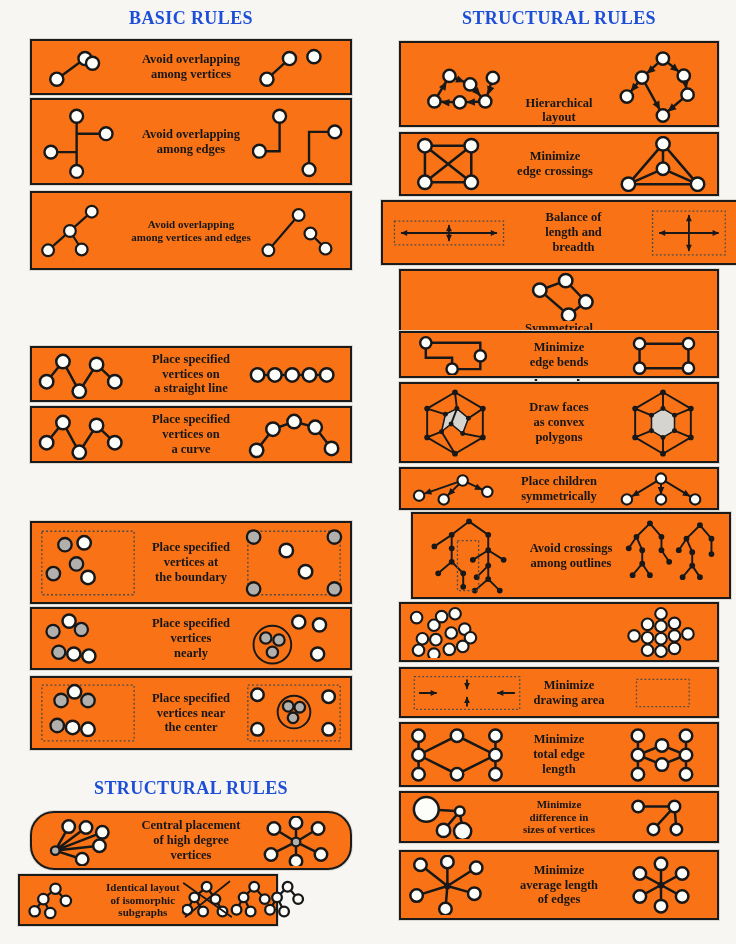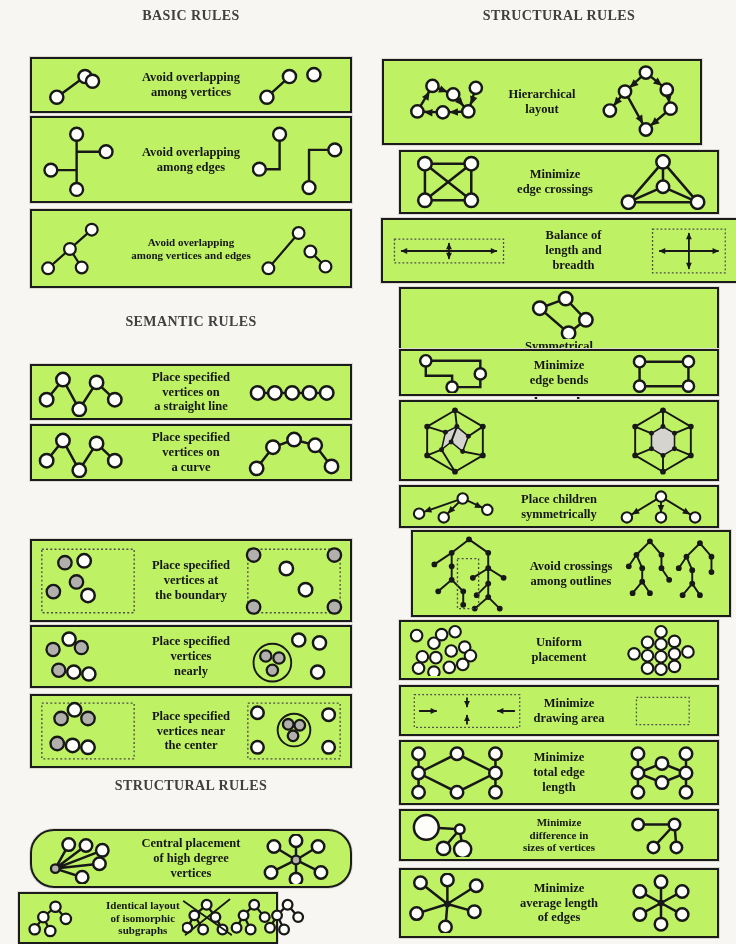--- a/index.html
+++ b/index.html
@@ -1,20 +1,20 @@
 <!DOCTYPE html>
 <html><head>
 <meta charset="utf-8">
 <style>
   html,body{margin:0;padding:0;background:#eceae5;}
   .page{position:relative;width:736px;height:944px;background:#f7f6f2;font-family:"Liberation Serif",serif;overflow:hidden;}
-  .sec-title{position:absolute;text-align:center;font-weight:bold;font-size:14px;letter-spacing:.4px;color:#404040;}
-  .rule-box{position:absolute;box-sizing:border-box;border:2px solid #1b1b1b;background:#bef264;
+  .sec-title{position:absolute;text-align:center;font-weight:bold;font-size:18px;letter-spacing:.4px;color:#1d4ed8;}
+  .rule-box{position:absolute;box-sizing:border-box;border:2px solid #1b1b1b;background:#f97316;
             display:flex;align-items:center;justify-content:space-between;padding:0 6px;
-            box-shadow:0 0 0 1px #dcdad3;margin-top:18px;}
+            box-shadow:0 0 0 1px #dcdad3;}
   .label{flex:1 1 auto;text-align:center;font-size:12.5px;line-height:1.18;font-weight:bold;
          color:#161616;white-space:pre;padding:0 2px;}
   .label.small{font-size:11px;}
   svg{display:block;flex:0 0 auto;}
   .e{stroke:#181818;stroke-width:2.6;fill:none;stroke-linecap:round;}
   .t{stroke:#181818;stroke-width:2;fill:none;stroke-linecap:round;}
   .v{fill:#fdfdfa;stroke:#181818;stroke-width:2.6;}
   .v2{fill:#fdfdfa;stroke:#181818;stroke-width:2.2;}
   .vs{fill:#b2b0ac;stroke:#181818;stroke-width:2.4;}
   .d{fill:#181818;stroke:none;}
@@ -77,21 +77,20 @@
 among vertices and edges</div>
     <svg width="84" height="60" viewBox="0 0 100 70">
       <path class="e" d="M10,58 L46,16 M60,38 L78,56"></path>
       <circle class="v" cx="10" cy="58" r="7"></circle>
         <circle class="v" cx="46" cy="16" r="7"></circle>
         <circle class="v" cx="60" cy="38" r="7"></circle>
         <circle class="v" cx="78" cy="56" r="7"></circle>
     </svg>
   </div>
 
-  <div class="sec-title" style="left:30px;top:314px;width:322px;">SEMANTIC RULES</div>
 
   <div class="rule-box" style="left:30px;top:346px;width:322px;height:56px;">
     <svg width="96" height="50" viewBox="0 0 100 52">
       <path class="e" d="M9,34 L26,13 L43,44 L61,16 L80,34"></path>
       <circle class="v" cx="9" cy="34" r="7"></circle>
         <circle class="v" cx="26" cy="13" r="7"></circle>
         <circle class="v" cx="43" cy="44" r="7"></circle>
         <circle class="v" cx="61" cy="16" r="7"></circle>
         <circle class="v" cx="80" cy="34" r="7"></circle>
     </svg>
@@ -261,21 +260,21 @@
       <circle class="v" cx="120" cy="8" r="5.5"></circle>
         <circle class="v" cx="108" cy="20" r="5.5"></circle>
         <circle class="v" cx="132" cy="22" r="5.5"></circle>
         <circle class="v" cx="100" cy="34" r="5.5"></circle>
         <circle class="v" cx="116" cy="36" r="5.5"></circle>
     </svg>
   </div>
 
   <div class="sec-title" style="left:399px;top:8px;width:320px;">STRUCTURAL RULES</div>
 
-  <div class="rule-box" style="left:382px;top:41px;width:320px;height:86px;">
+  <div class="rule-box" style="left:399px;top:41px;width:320px;height:86px;align-items:flex-end;">
     <svg width="100" height="66" viewBox="0 0 104 70">
       <path class="e" d="M44,18 L66,27 M66,27 L82,45 M90,20 L82,45 M82,45 L55,46 M55,46 L28,45 M28,45 L44,18"></path>
       <circle class="v" cx="44" cy="18" r="6.5"></circle>
         <circle class="v" cx="66" cy="27" r="6.5"></circle>
         <circle class="v" cx="90" cy="20" r="6.5"></circle>
         <circle class="v" cx="82" cy="45" r="6.5"></circle>
         <circle class="v" cx="55" cy="46" r="6.5"></circle>
         <circle class="v" cx="28" cy="45" r="6.5"></circle>
       <polygon class="ah" points="0,0 -9,-4 -9,4" transform="translate(60,24.5) rotate(22)"></polygon>
       <polygon class="ah" points="0,0 -9,-4 -9,4" transform="translate(77,39) rotate(48)"></polygon>
@@ -391,20 +390,23 @@
         <circle class="d" cx="50" cy="69" r="3"></circle>
         <circle class="d" cx="21" cy="52" r="3"></circle>
         <circle class="d" cx="21" cy="22" r="3"></circle>
       <circle class="d" cx="52" cy="22" r="2.6"></circle>
         <circle class="d" cx="64" cy="32" r="2.6"></circle>
         <circle class="d" cx="58" cy="48" r="2.6"></circle>
         <circle class="d" cx="46" cy="38" r="2.6"></circle>
         <circle class="d" cx="36" cy="46" r="2.6"></circle>
         <circle class="d" cx="40" cy="28" r="2.6"></circle>
     </svg>
+    <div class="label">Draw faces
+as convex
+polygons</div>
     <svg width="96" height="72" viewBox="0 0 100 74">
       <polygon class="face" points="50,22 62,29 62,45 50,52 38,45 38,29"></polygon>
       <path class="t" d="M50,5 L79,22 L79,52 L50,69 L21,52 L21,22 Z M50,5 L50,22 M79,22 L62,29 M79,52 L62,45 M50,69 L50,52 M21,52 L38,45 M21,22 L38,29"></path>
       <circle class="d" cx="50" cy="5" r="3"></circle>
         <circle class="d" cx="79" cy="22" r="3"></circle>
         <circle class="d" cx="79" cy="52" r="3"></circle>
         <circle class="d" cx="50" cy="69" r="3"></circle>
         <circle class="d" cx="21" cy="52" r="3"></circle>
         <circle class="d" cx="21" cy="22" r="3"></circle>
       <circle class="d" cx="50" cy="22" r="2.6"></circle>
@@ -499,22 +501,20 @@
         <circle class="v2" cx="16" cy="34" r="6"></circle>
         <circle class="v2" cx="30" cy="35" r="6"></circle>
         <circle class="v2" cx="46" cy="28" r="6"></circle>
         <circle class="v2" cx="60" cy="24" r="6"></circle>
         <circle class="v2" cx="12" cy="46" r="6"></circle>
         <circle class="v2" cx="28" cy="50" r="6"></circle>
         <circle class="v2" cx="44" cy="45" r="6"></circle>
         <circle class="v2" cx="58" cy="42" r="6"></circle>
         <circle class="v2" cx="66" cy="33" r="6"></circle>
     </svg>
-    <div class="label">Uniform
-placement</div>
     <svg width="100" height="52" viewBox="0 0 104 54">
       <circle class="v2" cx="52" cy="8" r="6"></circle>
         <circle class="v2" cx="38" cy="19" r="6"></circle>
         <circle class="v2" cx="52" cy="21" r="6"></circle>
         <circle class="v2" cx="66" cy="18" r="6"></circle>
         <circle class="v2" cx="24" cy="31" r="6"></circle>
         <circle class="v2" cx="38" cy="33" r="6"></circle>
         <circle class="v2" cx="52" cy="34" r="6"></circle>
         <circle class="v2" cx="66" cy="31" r="6"></circle>
         <circle class="v2" cx="80" cy="29" r="6"></circle>

